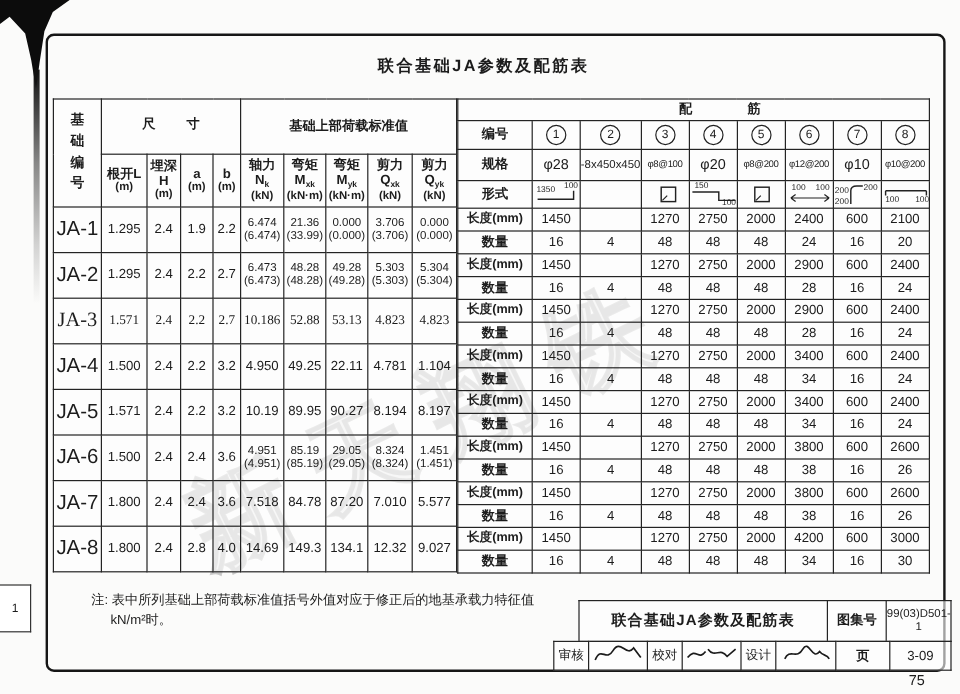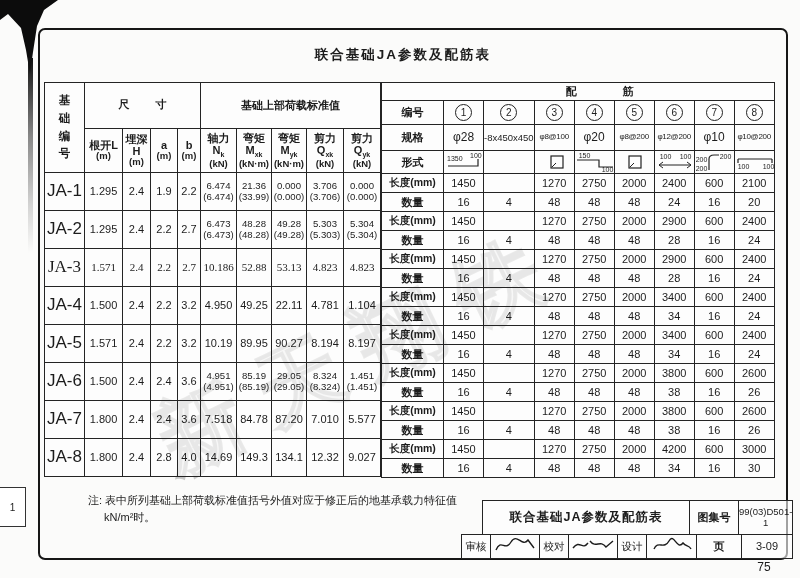--- a/index.html
+++ b/index.html
@@ -38,21 +38,21 @@
   .circ{display:inline-block;width:15px;height:15px;border:1.2px solid #222;border-radius:50%;
     line-height:15px;font-size:10px;text-align:center;}
   .spec-s{font-size:8px;letter-spacing:-.3px;}
   .spec-m{font-size:9.5px;line-height:1.05;}
   .spec-l{font-size:12px;}
   
   .form{position:relative;height:22px;}
   .form .dim{position:absolute;font-size:7px;line-height:1;color:#1c1c1c;}
   .form svg{position:absolute;left:0;top:0;}
   
-  #note{left:76px;top:492px;width:420px;font-size:11px;line-height:1.5;margin-left:12px;}
+  #note{left:76px;top:492px;width:420px;font-size:11px;line-height:1.5;}
   #note .ind{padding-left:16px;}
   
   .tb td{font-size:11px;}
   #tb-top{left:482px;top:500px;}
   #tb-bot{left:461px;top:534px;}
   #pageno{left:744px;top:560px;font-size:12px;width:40px;text-align:center;}
   .sigcell{position:relative;}
 </style>
 </head>
 <body>

